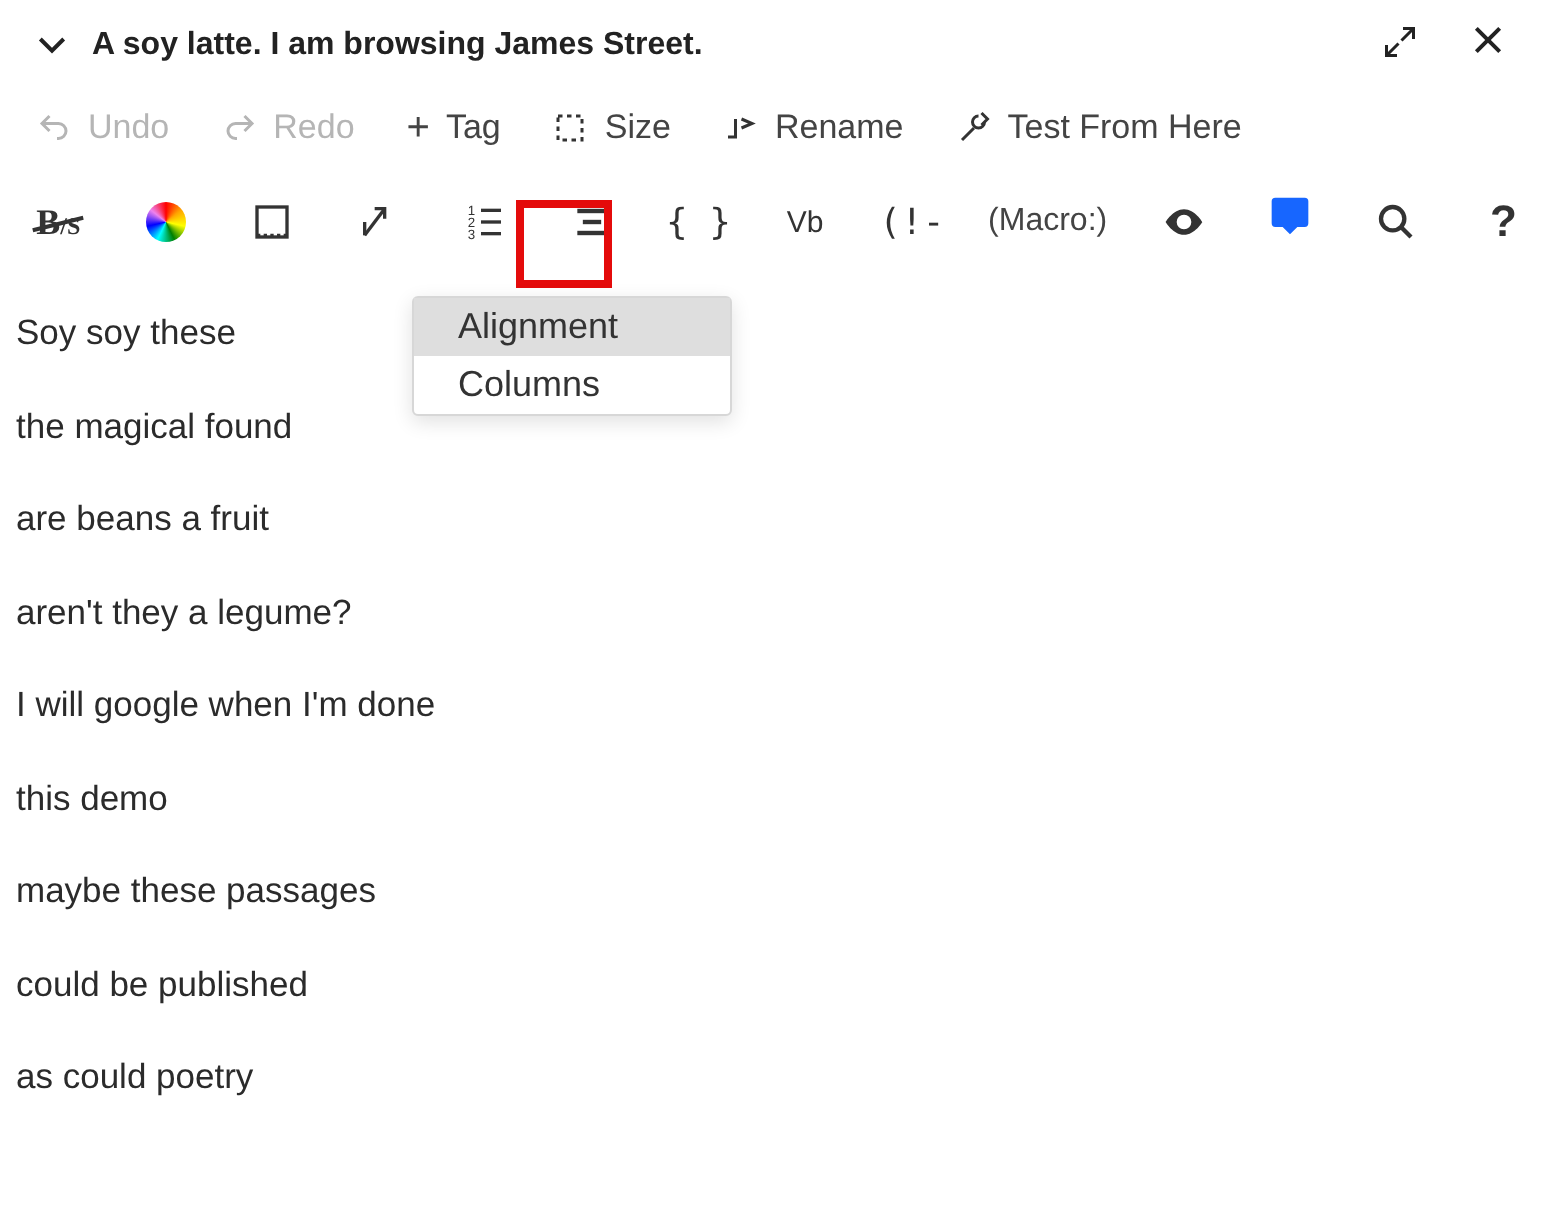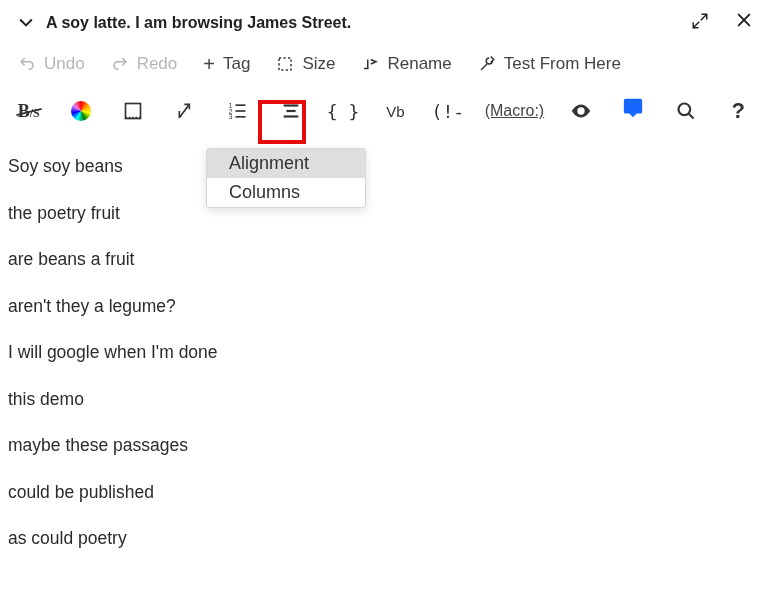--- a/index.html
+++ b/index.html
@@ -55,21 +55,21 @@
   .toolbar .disabled { color: #b5b5b5; }
   .toolbar svg { width:18px; height:18px; }
   .toolbar .plus { font-size:20px; line-height:1; }
   .tool-label {}
 
   
   .toolrow {
     display: flex;
     align-items: center;
     gap: 15px;
-    padding: 8px 14px 10px 10px;
+    padding: 8px 0 10px 10px;
     font-size: 18px;
     color: #333;
     position: relative;
   }
   .toolrow .slot {
     width: 50px;
     height: 38px;
     display:flex;
     align-items:center;
     justify-content:center;
@@ -136,21 +136,21 @@
   .bs-mark {
     font-weight:700; font-family: Georgia, serif; font-size:18px;
     position:relative;
   }
   .bs-mark::after {
     content:""; position:absolute; left:-2px; right:-2px; top:52%;
     height:2px; background:#333; transform:rotate(-14deg);
   }
   .vb-mark { font-size:15px; }
   .comment-icon { color:#1766ff; font-size:22px; }
-  .macro-label { font-size:16px; color:#444;text-decoration:underline; }
+  .macro-label { font-size:16px; color:#444; }
 </style>
 </head>
 <body>
 
 <div class="titlebar">
   <span class="chev">
     <svg viewBox="0 0 24 24" width="20" height="20" fill="none" stroke="#222" stroke-width="2.4">
         <polyline points="5 9 12 16 19 9"></polyline>
       </svg>
   </span>
@@ -289,22 +289,22 @@
 
 <div class="dropdown">
   <div class="menu-item active">Alignment</div>
   <div class="menu-item">Columns</div>
 </div>
 
 <div class="red-frame" id="frame-align-icon"></div>
 <div class="red-frame" id="frame-align-menu"></div>
 
 <div class="editor">
-  <p>Soy soy beans</p>
-  <p>the poetry fruit</p>
+  <p>Soy soy these</p>
+  <p>the magical found</p>
   <p>are beans a fruit</p>
   <p>aren't they a legume?</p>
   <p>I will google when I'm done</p>
   <p>this demo</p>
   <p>maybe these passages</p>
   <p>could be published</p>
   <p>as could poetry</p>
 </div>
 
 </body></html>

